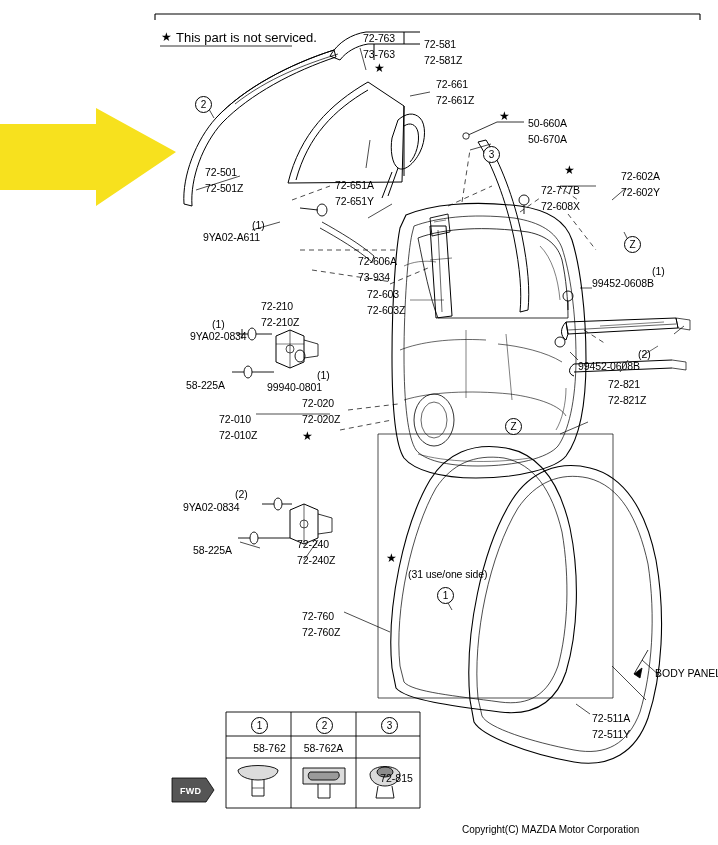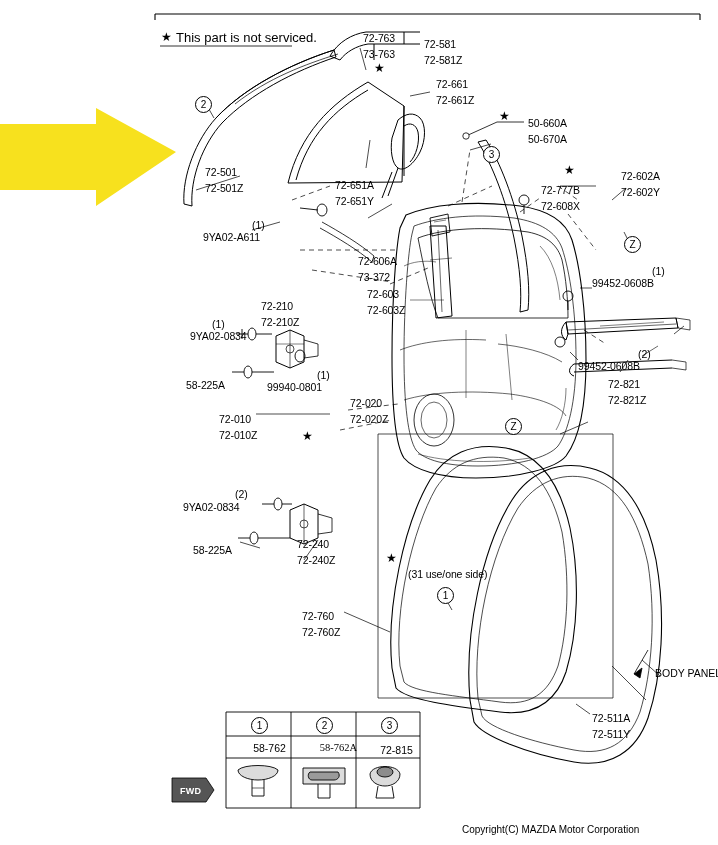--- a/index.html
+++ b/index.html
@@ -355,31 +355,31 @@
   <div class="lbl" style="left:541px; top:182px;">72-777B
 72-608X</div>
   <div class="lbl" style="left:205px; top:164px;">72-501
 72-501Z</div>
   <div class="lbl" style="left:335px; top:177px;">72-651A
 72-651Y</div>
   <div class="lbl" style="left:203px; top:229px;">9YA02-A611</div>
   <div class="lbl" style="left:592px; top:275px;">99452-0608B</div>
   <div class="lbl" style="left:578px; top:358px;">99452-0608B</div>
   <div class="lbl" style="left:358px; top:253px;">72-606A
-73-372</div>
+73-934</div>
   <div class="lbl" style="left:353px; top:286px;margin-left:14px;">72-603
 72-603Z</div>
   <div class="lbl" style="left:261px; top:298px;">72-210
 72-210Z</div>
   <div class="lbl" style="left:190px; top:328px;">9YA02-0834</div>
   <div class="lbl" style="left:186px; top:377px;">58-225A</div>
   <div class="lbl" style="left:267px; top:379px;">99940-0801</div>
   <div class="lbl" style="left:608px; top:376px;">72-821
 72-821Z</div>
-  <div class="lbl" style="left:302px; top:395px;margin-left:48px;">72-020
+  <div class="lbl" style="left:302px; top:395px;">72-020
 72-020Z</div>
   <div class="lbl" style="left:219px; top:411px;">72-010
 72-010Z</div>
   <div class="lbl" style="left:183px; top:499px;">9YA02-0834</div>
   <div class="lbl" style="left:193px; top:542px;">58-225A</div>
   <div class="lbl" style="left:297px; top:536px;">72-240
 72-240Z</div>
   <div class="lbl" style="left:302px; top:608px;">72-760
 72-760Z</div>
   <div class="lbl" style="left:592px; top:710px;">72-511A
@@ -405,19 +405,19 @@
   <div class="star" style="left:386px; top:552px;">★</div>
 
   <div class="lbl" style="left:408px; top:566px;">(31 use/one side)</div>
   <div class="bodypanel" style="left:632px; top:667px;padding-left:23px;">BODY PANEL</div>
 
   <div class="circ" style="left:251px; top:717px;">1</div>
   <div class="circ" style="left:316px; top:717px;">2</div>
   <div class="circ" style="left:381px; top:717px;">3</div>
 
   <div class="legend-cell" style="left:226px; top:742px; width:87px;">58-762</div>
-  <div class="legend-cell" style="left:306px; top:742px; width:65px;font-family:Liberation Serif, serif;">58-762A</div>
-  <div class="legend-cell" style="left:356px; top:744px; width:81px;">72-815</div>
+  <div class="legend-cell" style="left:291px; top:742px; width:65px;">58-762A</div>
+  <div class="legend-cell" style="left:356px; top:772px; width:81px;">72-815</div>
 
   <div class="fwd-txt" style="left:180px; top:786px;">FWD</div>
 
   <div class="copyright" style="left:462px; top:824px;">Copyright(C) MAZDA Motor Corporation</div>
 </div>
 
 </body></html>

